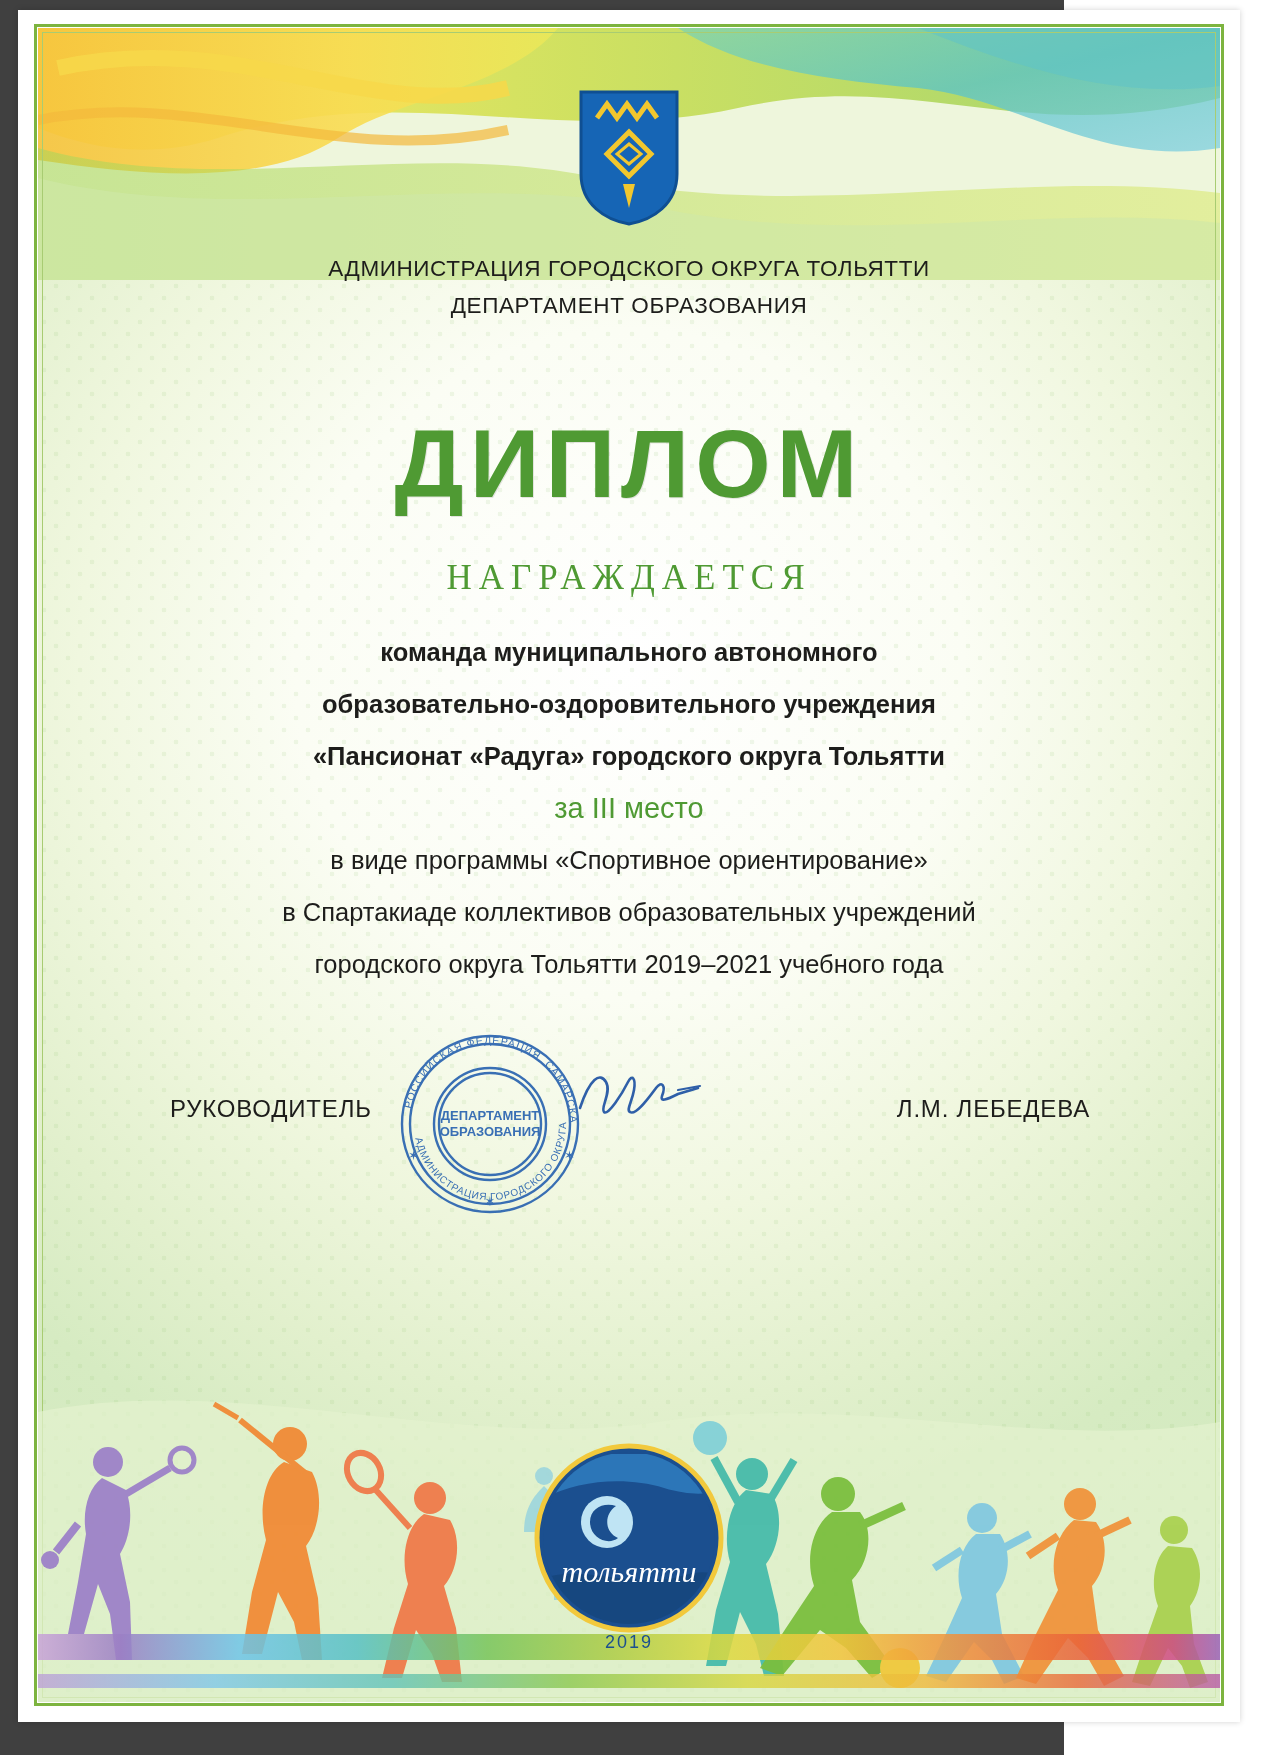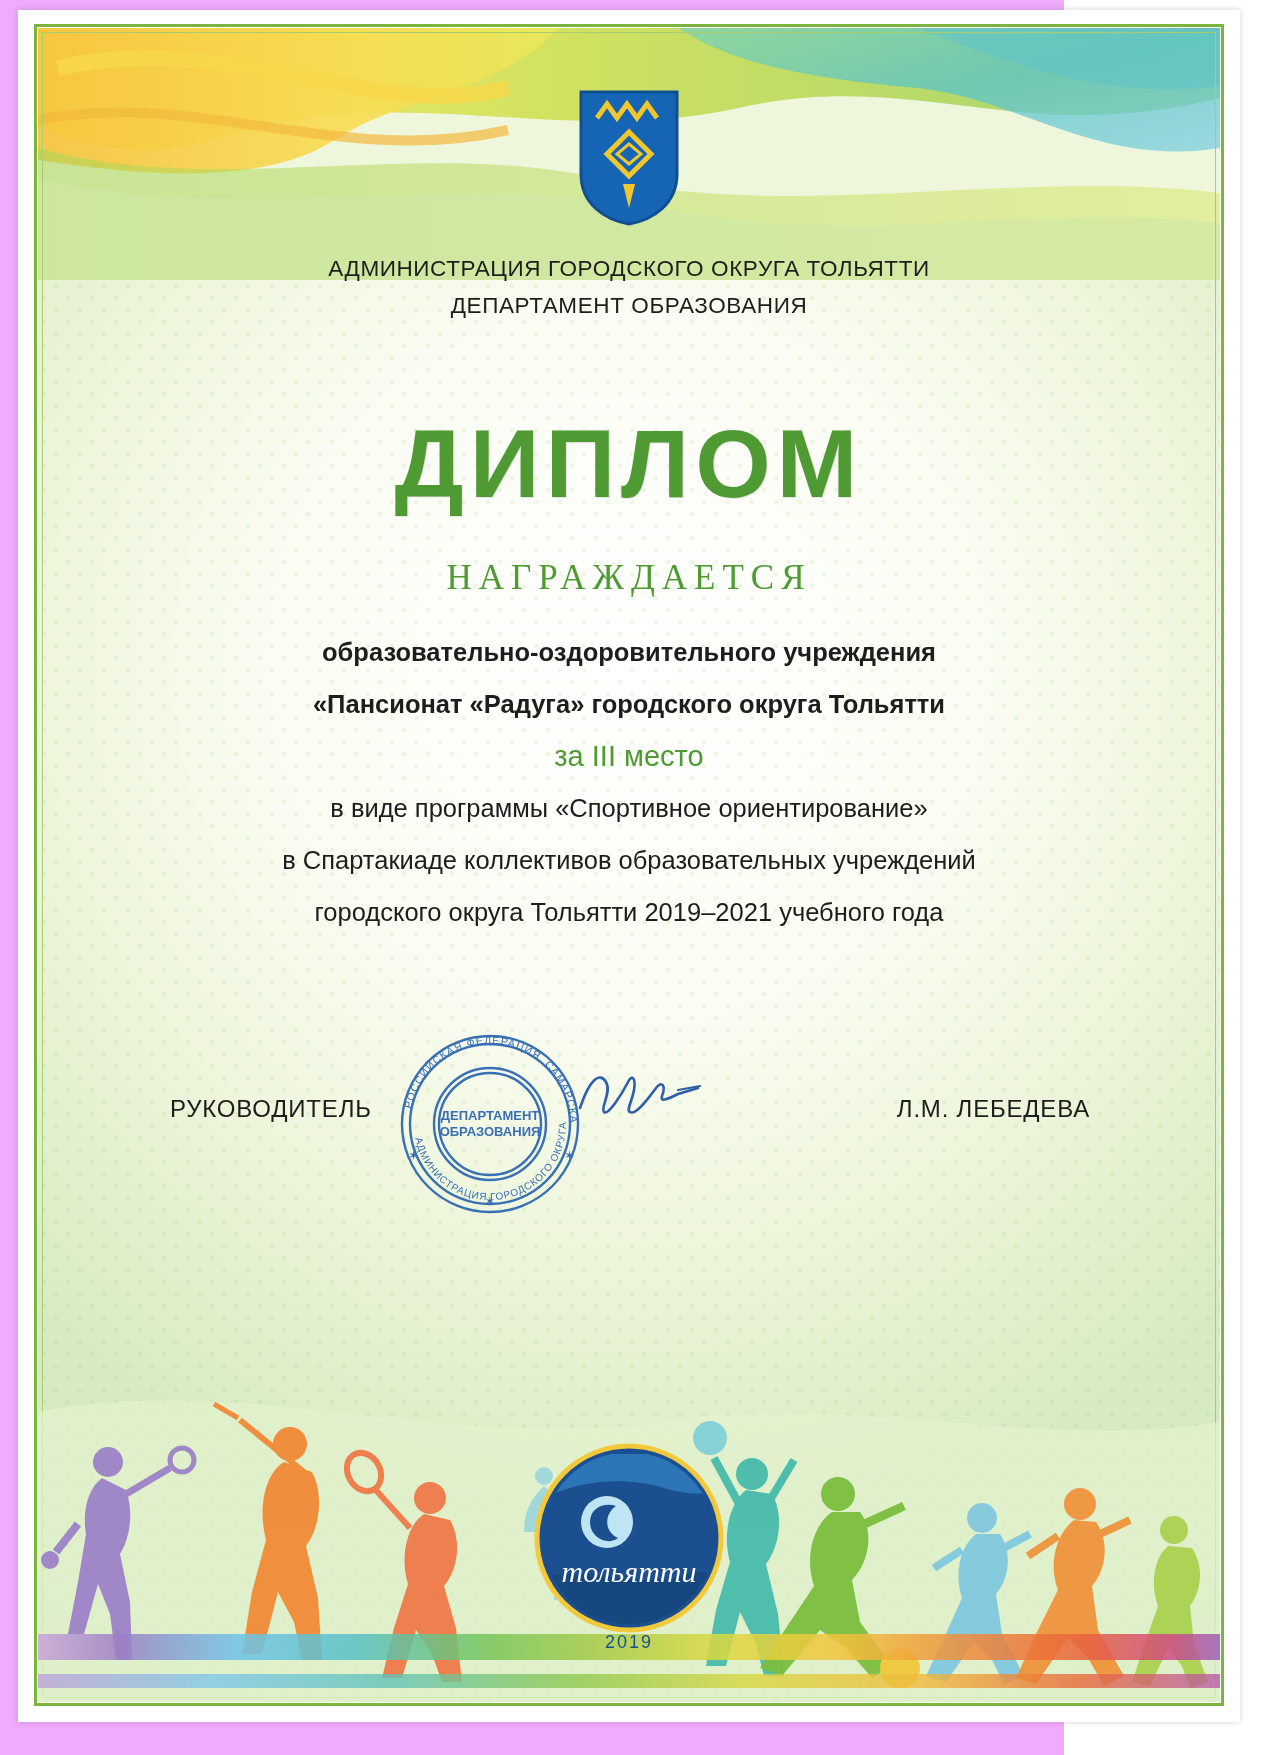--- a/index.html
+++ b/index.html
@@ -11,21 +11,21 @@
     width: 1275px;
     height: 1755px;
     font-family: "Liberation Sans", sans-serif;
     overflow: hidden;
   }
 
   .page {
     position: relative;
     width: 1064px;
     height: 1755px;
-    background: #f0abfc;
+    background: #404040;
   }
 
   
   .sheet {
     position: absolute;
     left: 18px;
     top: 10px;
     width: 1222px;
     height: 1712px;
     background: #ffffff;
@@ -314,20 +314,21 @@
       <div class="org-lines">
         <div>АДМИНИСТРАЦИЯ ГОРОДСКОГО ОКРУГА ТОЛЬЯТТИ</div>
         <div>ДЕПАРТАМЕНТ ОБРАЗОВАНИЯ</div>
       </div>
 
       <div class="title">ДИПЛОМ</div>
 
       <div class="subtitle">НАГРАЖДАЕТСЯ</div>
 
       <div class="body-block">
+        <div class="ln bold">команда муниципального автономного</div>
         <div class="ln bold">образовательно-оздоровительного учреждения</div>
         <div class="ln bold">«Пансионат «Радуга» городского округа Тольятти</div>
         <div class="ln place">за III место</div>
         <div class="ln">в виде программы «Спортивное ориентирование»</div>
         <div class="ln">в Спартакиаде коллективов образовательных учреждений</div>
         <div class="ln">городского округа Тольятти 2019–2021 учебного года</div>
       </div>
 
       <div class="sign-row">
         <div class="sign-left">РУКОВОДИТЕЛЬ</div>

